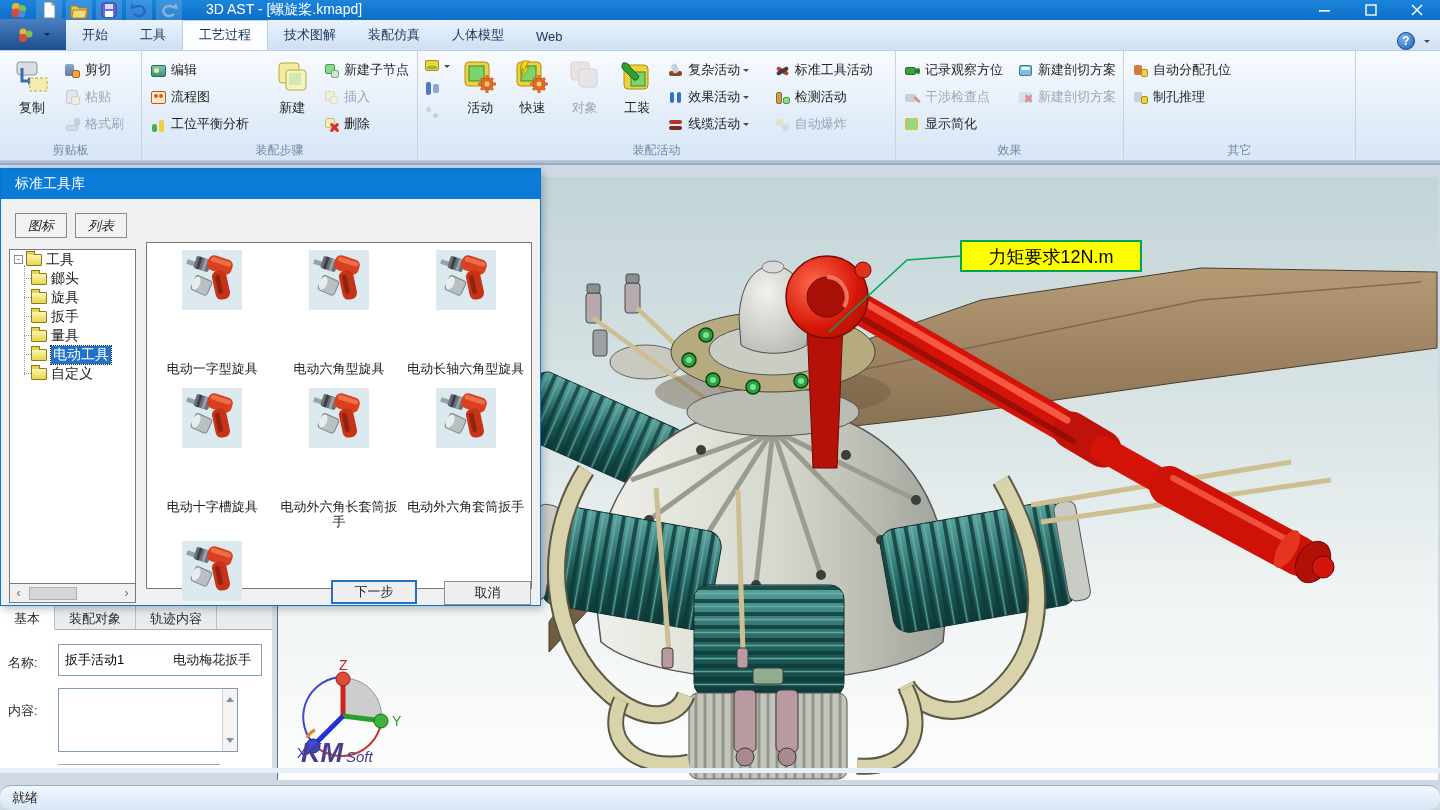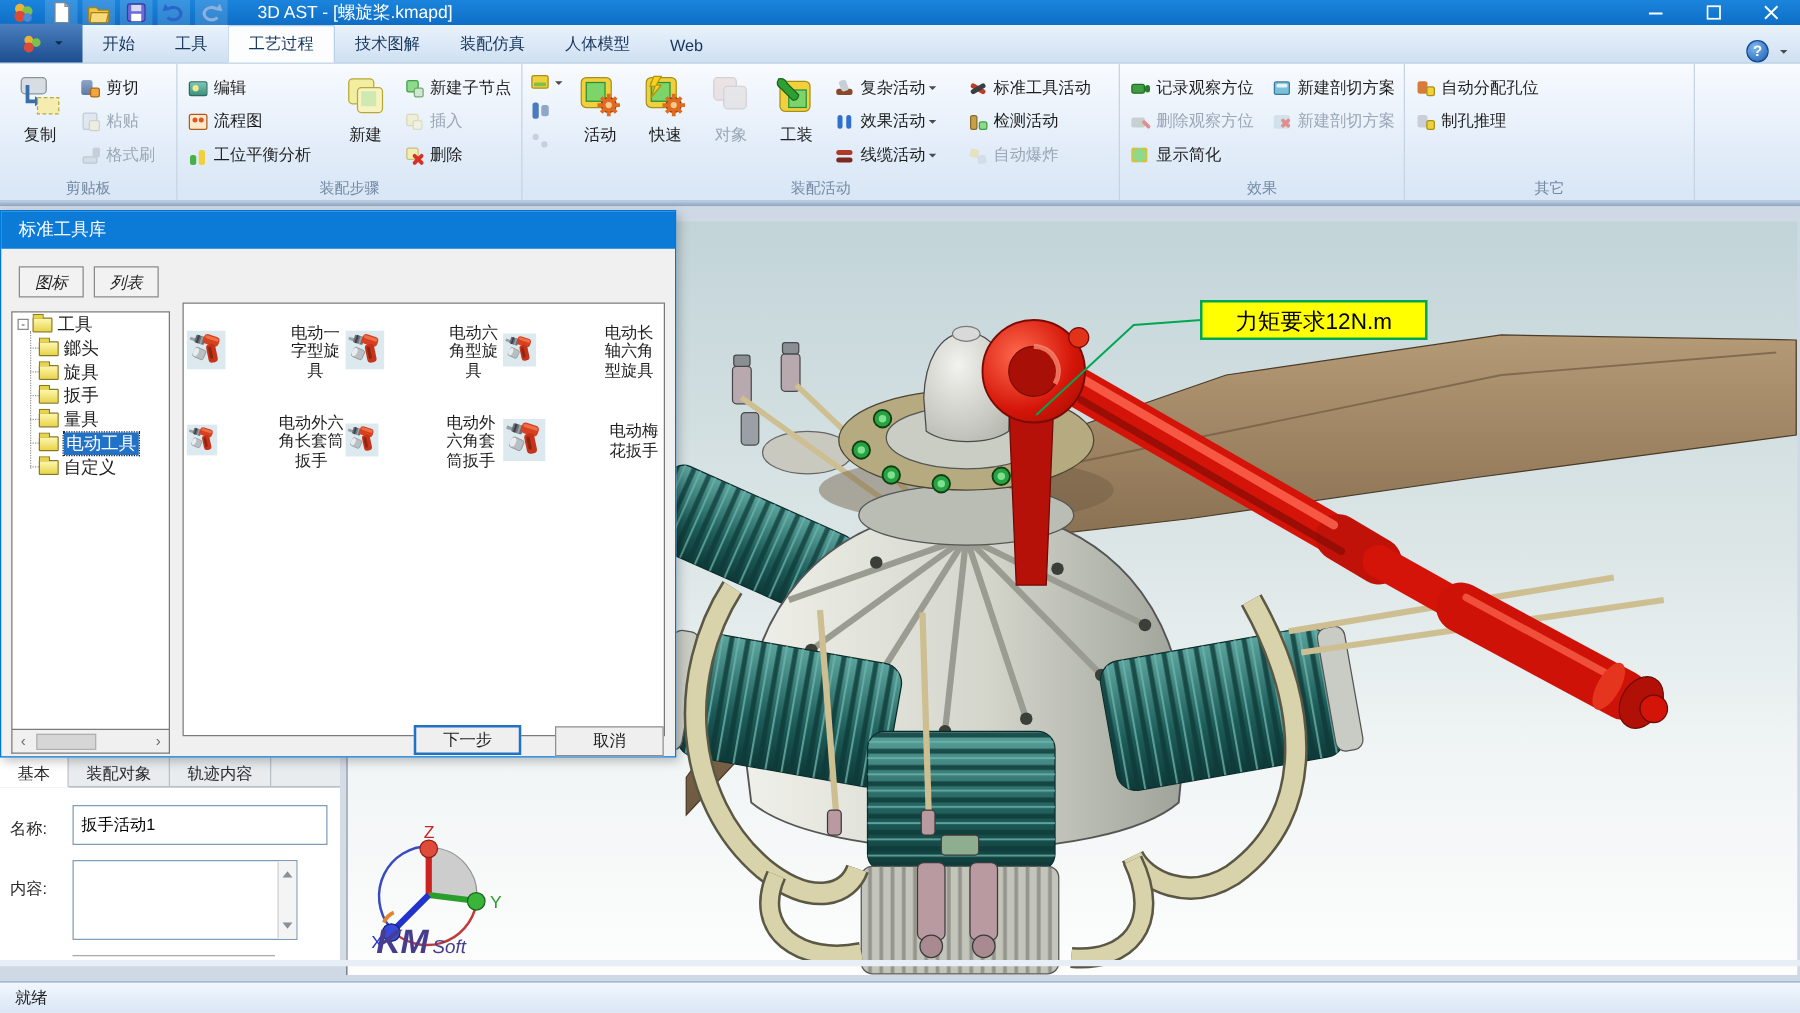--- a/index.html
+++ b/index.html
@@ -63,21 +63,21 @@
   .folder::before { content:""; position:absolute; left:-1px; top:-4px; width:7px; height:3px; background:#e8d44a; border:1px solid #8a7a1f; border-bottom:none; border-radius:1px 1px 0 0; }
   .tchildren { position:relative; margin-left:9px; }
   .tchildren::before { content:""; position:absolute; left:5px; top:-4px; bottom:8px; border-left:1px dotted #9a9a9a; }
   .tchild { padding-left:12px; position:relative; }
   .tchild::before { content:""; position:absolute; left:5px; top:9px; width:7px; border-top:1px dotted #9a9a9a; }
   .tsel { background:#2171c7; color:#fff; outline:1px dotted #222; padding:0 2px; }
   .hscroll { position:absolute; left:8px; top:385px; width:127px; height:19px; border:1px solid #7a7a7a; border-top:none; background:#f0f0f0; display:flex; align-items:center; }
   .harrow { width:17px; text-align:center; color:#6a6a6a; font-size:12px; }
   .hthumb { width:48px; height:13px; background:#d6d6d6; border:1px solid #b0b0b0; margin-left:2px; }
   .listbox { position:absolute; left:145px; top:43px; width:386px; height:347px; background:#fff; border:1px solid #7a7a7a; padding:6px 2px; display:grid; grid-template-columns:1fr 1fr 1fr; grid-auto-rows:min-content; row-gap:10px; }
-  .toolitem { display:flex; flex-direction:row; align-items:center;gap:48px; }
+  .toolitem { display:flex; flex-direction:column; align-items:center;gap:48px; }
   .toolitem svg { width:62px; height:62px; }
   .toolitem .tlabel { font-size:13px; text-align:center; line-height:1.2; margin-top:2px; max-width:118px; }
   .dlgbtn { position:absolute; height:24px; font-size:13px; background:#efefef; display:flex; align-items:center; justify-content:center; }
   .btn-next { left:330px; top:381px; width:86px; border:2px solid #1f72c4; }
   .btn-cancel { left:443px; top:382px; width:87px; border:1px solid #8f8f8f; }
 
   
   .proppanel { position:absolute; left:0; top:441px; width:277px; height:162px; background:#fff; border-right:5px solid #d4dce6; z-index:10; }
   .ptabs { display:flex; background:#e8ecef; border-bottom:1px solid #a8b0b8; height:24px; }
   .ptab { padding:4px 14px 0; font-size:13px; border-right:1px solid #b8c0c8; color:#2a2a2a; }
@@ -86,21 +86,21 @@
   .pname-label { top:48px; }
   .pcontent-label { top:96px; }
   .pname-input { position:absolute; left:58px; top:38px; width:204px; height:32px; border:1px solid #7f9db9; font-size:13px; font-family:inherit; padding:2px 6px; background:#fff; }
   .pcontent-box { position:absolute; left:58px; top:82px; width:180px; height:64px; border:1px solid #7f9db9; background:#fff; }
   .pscroll { position:absolute; right:0; top:0; width:15px; height:100%; border-left:1px solid #d0d0d0; background:#f4f4f4; display:flex; flex-direction:column; justify-content:space-between; align-items:center; padding:2px 0; }
   .tri-up { width:0; height:0; border:4px solid transparent; border-bottom:5px solid #8a9096; margin-top:2px; }
   .tri-down { width:0; height:0; border:4px solid transparent; border-top:5px solid #8a9096; margin-bottom:2px; }
   .pbottomline { position:absolute; left:58px; bottom:3px; width:162px; border-top:1px solid #a8a8a8; }
 
   
-  .statusbar { position:absolute; left:0; top:785px; width:1440px; height:25px; background:linear-gradient(180deg,#f2f7fd,#d9e6f4); border-top:1px solid #95afc9; display:flex; align-items:center; padding-left:12px; font-size:13px; }
+  .statusbar { position:absolute; left:0; top:785px; width:1440px; height:25px; background:linear-gradient(180deg,#f2f7fd,#d9e6f4); border-top:1px solid #95afc9; display:flex; align-items:center; padding-left:12px; font-size:13px;border-radius:11px; }
 </style>
 </head>
 <body>
 
 <div class="app">
 
   <div class="titlebar">
     <div class="qat">
       <span class="qbtn" style="background:none">
         <svg width="20" height="20">
@@ -410,21 +410,21 @@
                 <i style="left:1px;top:5px;width:11px;height:8px;background:#3f9e43;border:1px solid #1f6e23"></i>
                 <i style="left:12px;top:6px;width:4px;height:6px;background:#2a7a2e"></i>
               </span>
             <span>记录观察方位</span>
           </div>
           <div class="sbtn grayed">
             <span class="ic">
                 <i style="left:1px;top:5px;width:11px;height:8px;background:#a8b2a8"></i>
                 <i style="left:9px;top:9px;width:8px;height:3px;background:#d93025;transform:rotate(45deg)"></i>
               </span>
-            <span>删除观察方位</span>
+            <span>干涉检查点</span>
           </div>
           <div class="sbtn">
             <span class="ic">
                 <i style="left:1px;top:2px;width:13px;height:12px;background:#8fd98b;border:2px dashed #d8c23c"></i>
               </span>
             <span>显示简化</span>
           </div>
         </div>
         <div class="scol" style="width:104px">
           <div class="sbtn">
@@ -782,20 +782,26 @@
           <div class="toolitem">
             <svg>
                 <use href="#drv"></use>
               </svg>
             <span class="tlabel">电动长轴六角型旋具</span>
           </div>
           <div class="toolitem">
             <svg>
                 <use href="#drv"></use>
               </svg>
+            <span class="tlabel">电动十字槽旋具</span>
+          </div>
+          <div class="toolitem">
+            <svg>
+                <use href="#drv"></use>
+              </svg>
             <span class="tlabel">电动外六角长套筒扳手</span>
           </div>
           <div class="toolitem">
             <svg>
                 <use href="#drv"></use>
               </svg>
             <span class="tlabel">电动外六角套筒扳手</span>
           </div>
           <div class="toolitem">
             <svg>

